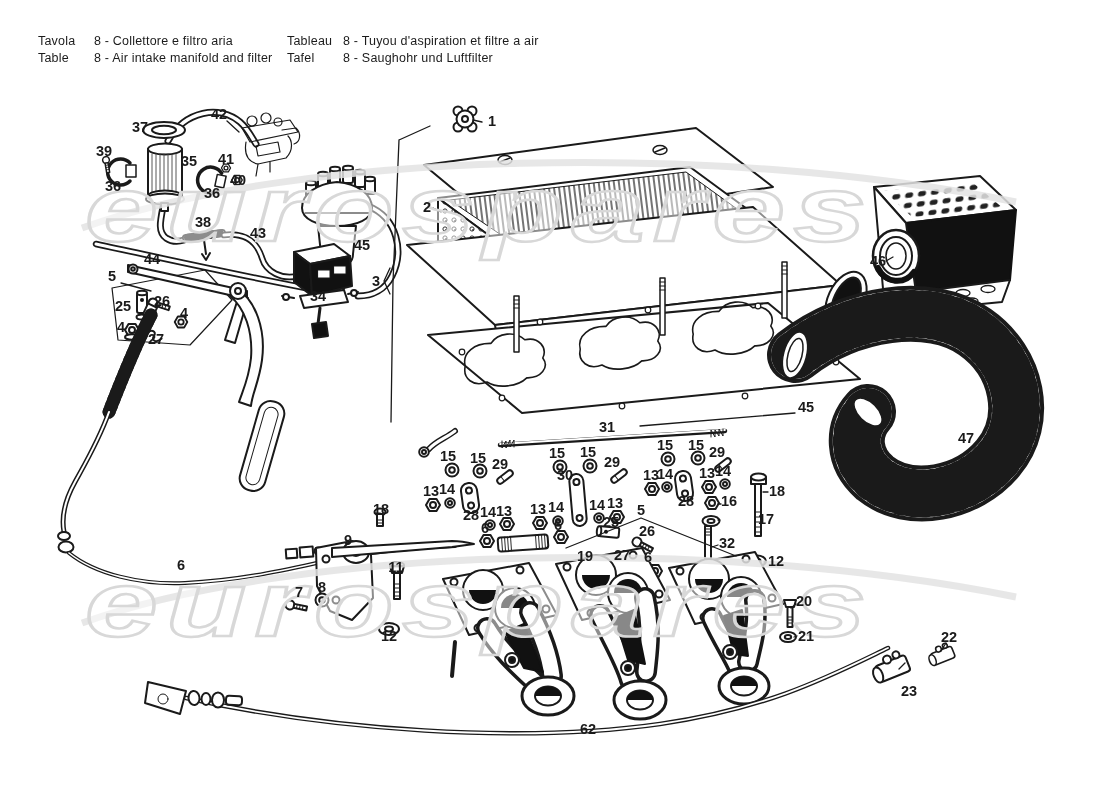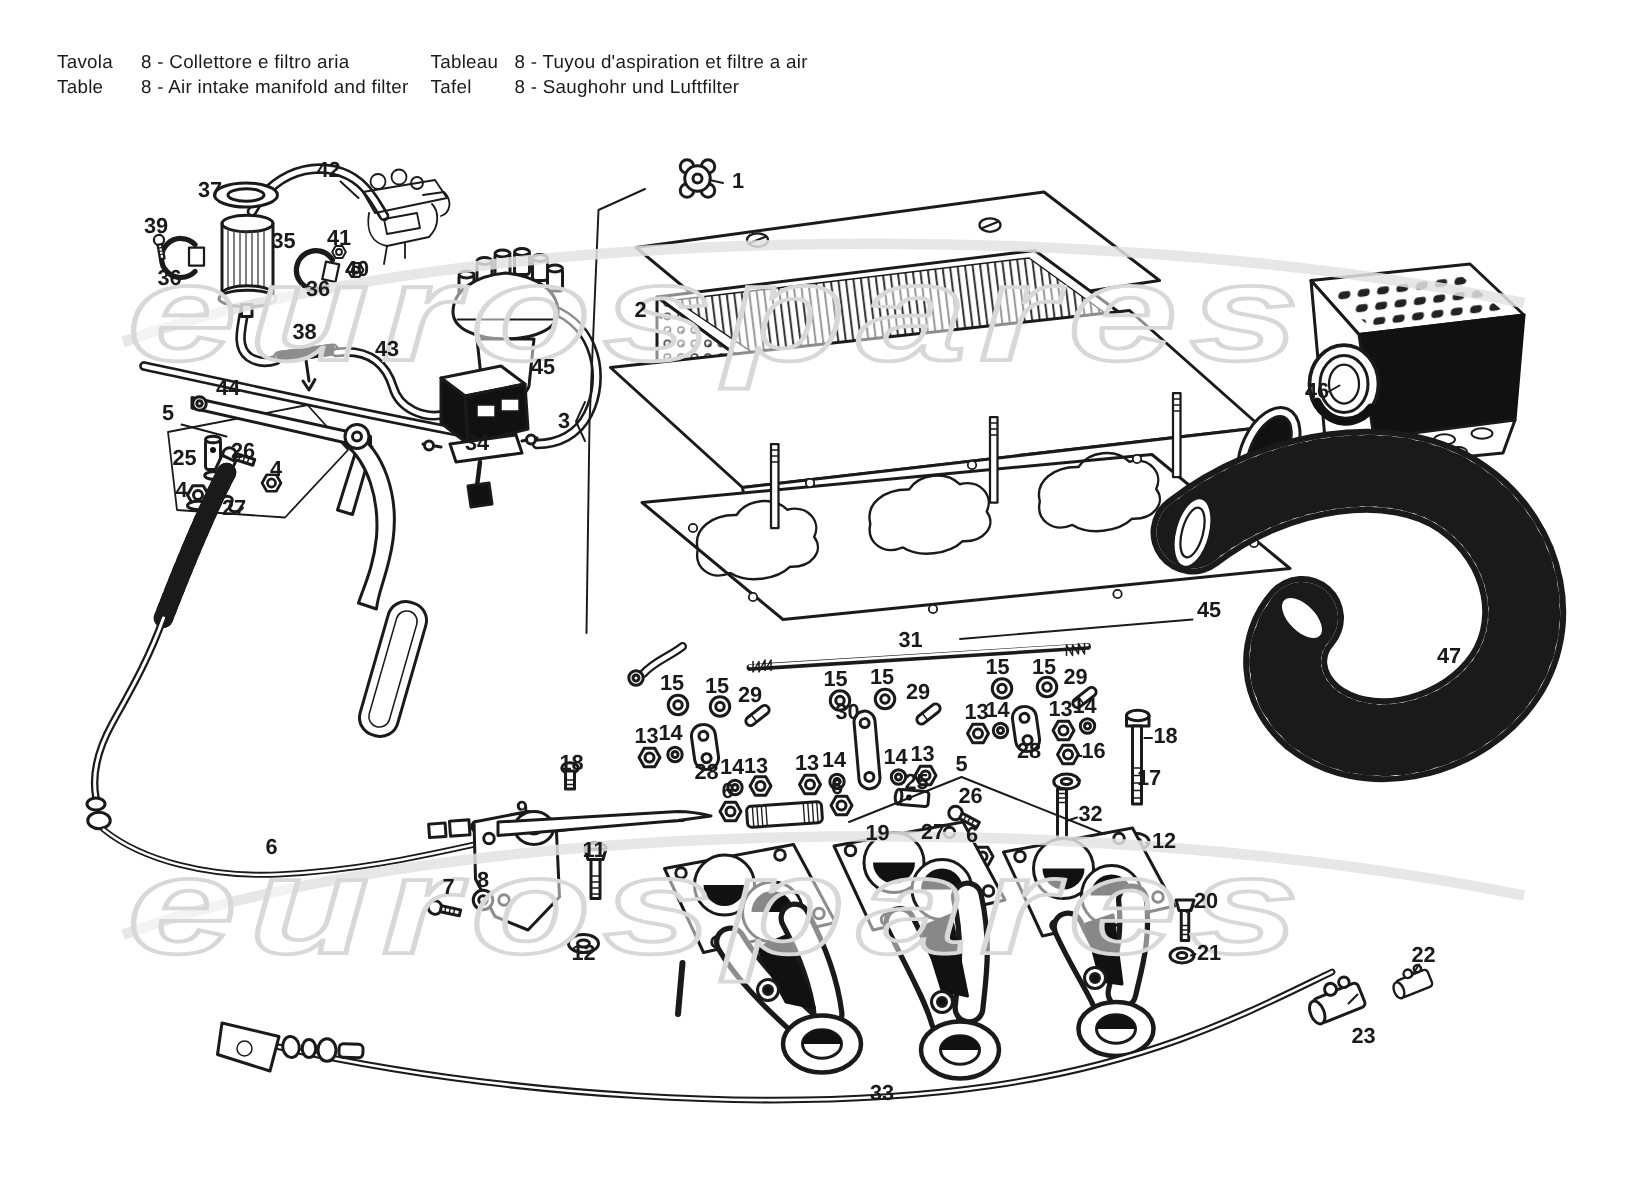--- a/index.html
+++ b/index.html
@@ -566,21 +566,21 @@
     <span class="part-label" style="left: 156px; top: 339px;">27</span>
     <span class="part-label" style="left: 622px; top: 555px;">27</span>
     <span class="part-label" style="left: 471px; top: 515px;">28</span>
     <span class="part-label" style="left: 686px; top: 501px;">28</span>
     <span class="part-label" style="left: 500px; top: 464px;">29</span>
     <span class="part-label" style="left: 612px; top: 462px;">29</span>
     <span class="part-label" style="left: 717px; top: 452px;">29</span>
     <span class="part-label" style="left: 565px; top: 475px;">30</span>
     <span class="part-label" style="left: 607px; top: 427px;">31</span>
     <span class="part-label" style="left: 727px; top: 543px;">32</span>
-    <span class="part-label" style="left: 588px; top: 729px;">33</span>
+    <span class="part-label" style="left: 588px; top: 729px;">62</span>
     <span class="part-label" style="left: 318px; top: 296px;">34</span>
     <span class="part-label" style="left: 189px; top: 161px;">35</span>
     <span class="part-label" style="left: 113px; top: 186px;">36</span>
     <span class="part-label" style="left: 212px; top: 193px;">36</span>
     <span class="part-label" style="left: 140px; top: 127px;">37</span>
     <span class="part-label" style="left: 203px; top: 222px;">38</span>
     <span class="part-label" style="left: 104px; top: 151px;">39</span>
     <span class="part-label" style="left: 238px; top: 180px;">40</span>
     <span class="part-label" style="left: 226px; top: 159px; text-align: center;">41</span>
     <span class="part-label" style="left: 219px; top: 114px;">42</span>

